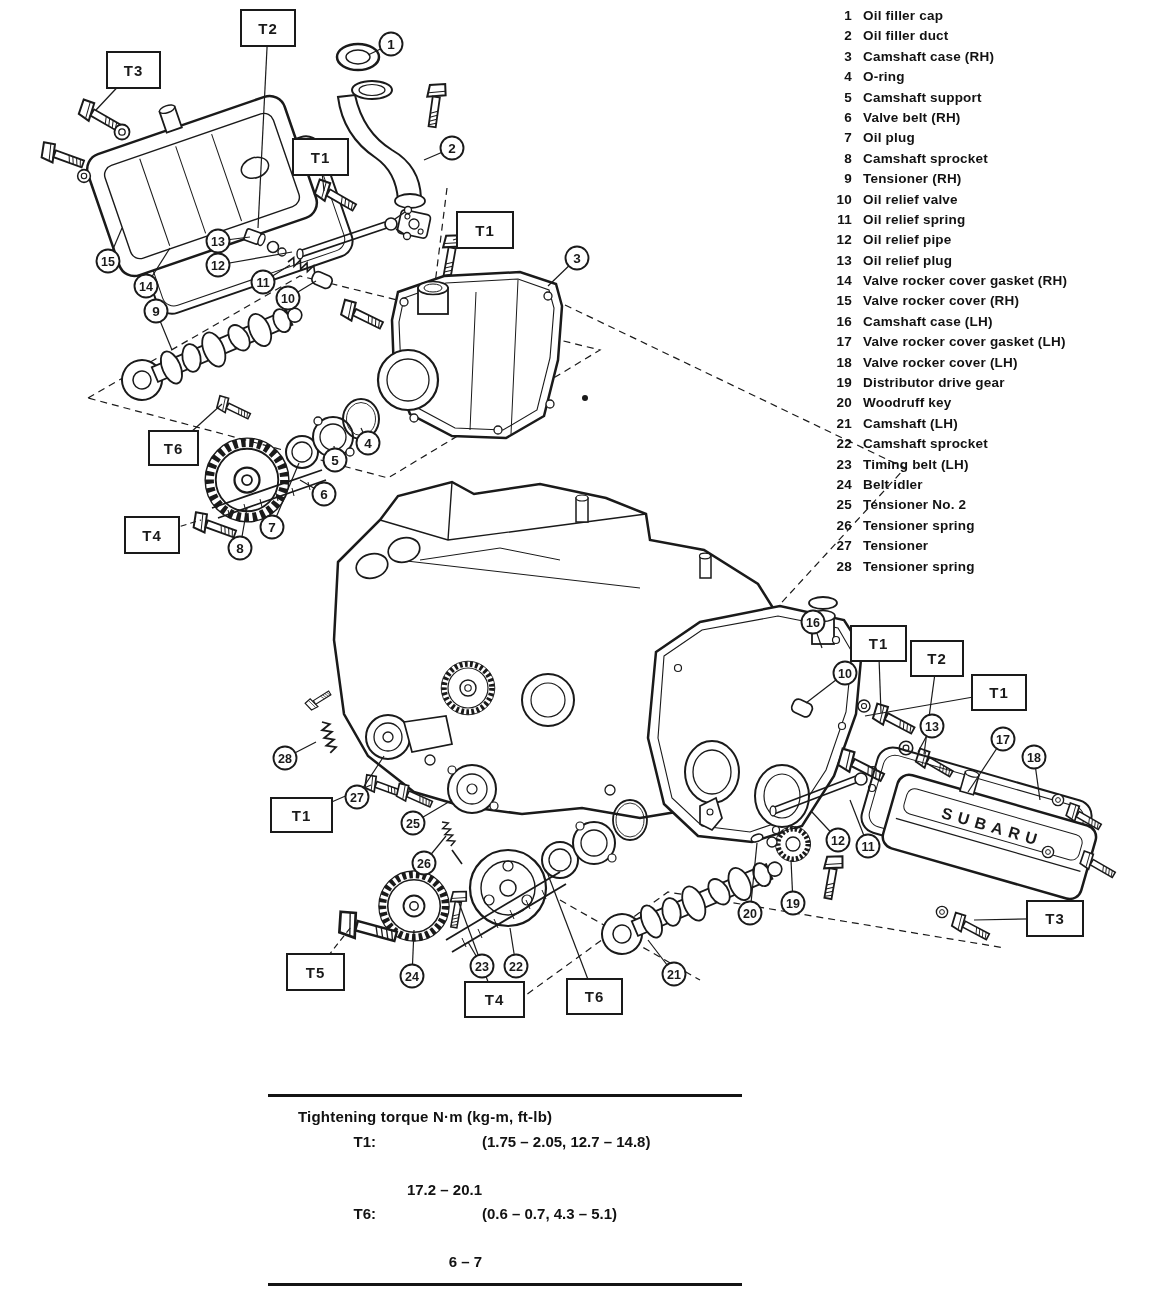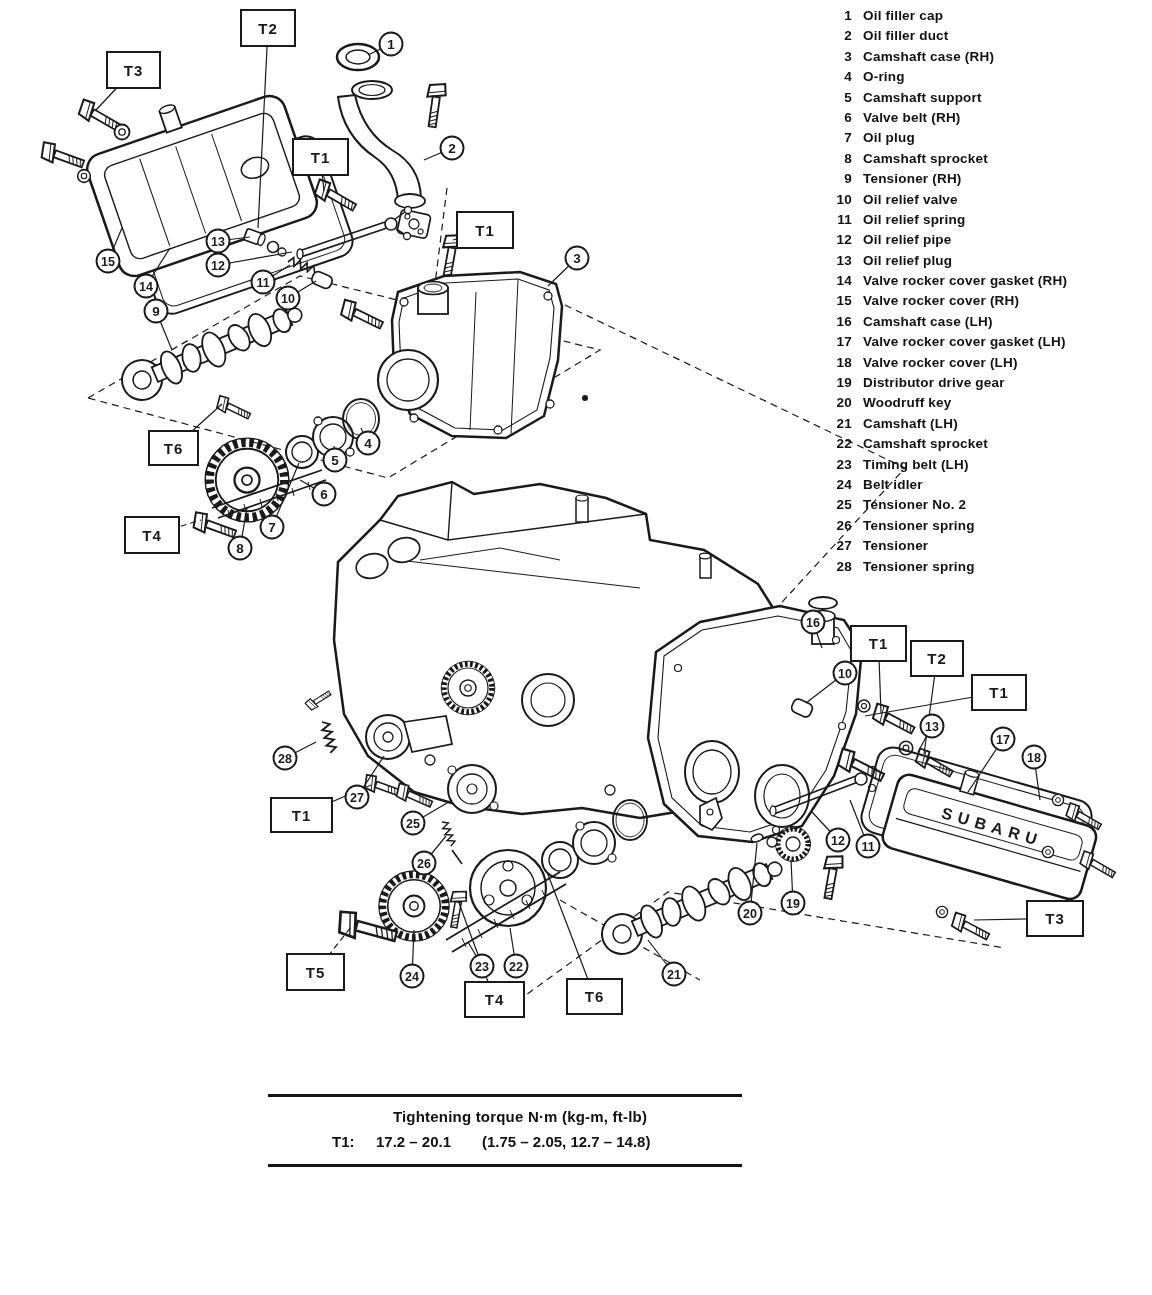--- a/index.html
+++ b/index.html
@@ -26,27 +26,27 @@
   }
   .part-num{width:26px;text-align:right;margin-right:11px;flex:none;}
   
   #torque-table{
     position:absolute;left:268px;top:1094px;width:474px;
     border-top:3.5px solid #141414;
     border-bottom:3.5px solid #141414;
     padding:9px 0 10px 0;
   }
   .tt-title{
-    font-size:15px;font-weight:700;margin:2px 0 5px 30px;letter-spacing:.2px;text-align:center;
+    font-size:15px;font-weight:700;margin:2px 0 5px 30px;letter-spacing:.2px;
   }
   .tt-row{
-    display:flex;font-size:15px;font-weight:700;line-height:23.6px;white-space:nowrap;
+    display:flex;font-size:15px;font-weight:700;line-height:23.6px;white-space:nowrap;text-align:right;
   }
   .tt-label{margin-left:64px;width:44px;flex:none;}
-  .tt-range{width:106px;flex:none;}
+  .tt-range{width:106px;flex:none;margin-top:48px;}
 </style>
 </head>
 <body>
 
 <div id="stage">
 
   <svg id="diagram-svg" width="1152" height="1070" viewBox="0 0 1152 1070">
     <defs>
       <g id="bolt">
         <polygon points="-9,-7 2,-9 6,9 -6,8" fill="#fff" class="ink" stroke-width="2"></polygon>
@@ -667,15 +667,20 @@
     </div>
 
   <div id="torque-table">
     <div class="tt-title">Tightening torque  N·m (kg-m, ft-lb)</div>
     <div id="torque-rows">
         <div class="tt-row">
           <span class="tt-label">T1:</span>
           <span class="tt-range">17.2 – 20.1</span>
           <span>(1.75 – 2.05, 12.7 – 14.8)</span>
         </div>
+        <div class="tt-row">
+          <span class="tt-label">T6:</span>
+          <span class="tt-range">6 – 7</span>
+          <span>(0.6 – 0.7, 4.3 – 5.1)</span>
+        </div>
       </div>
   </div>
 </div>
 
 </body></html>

